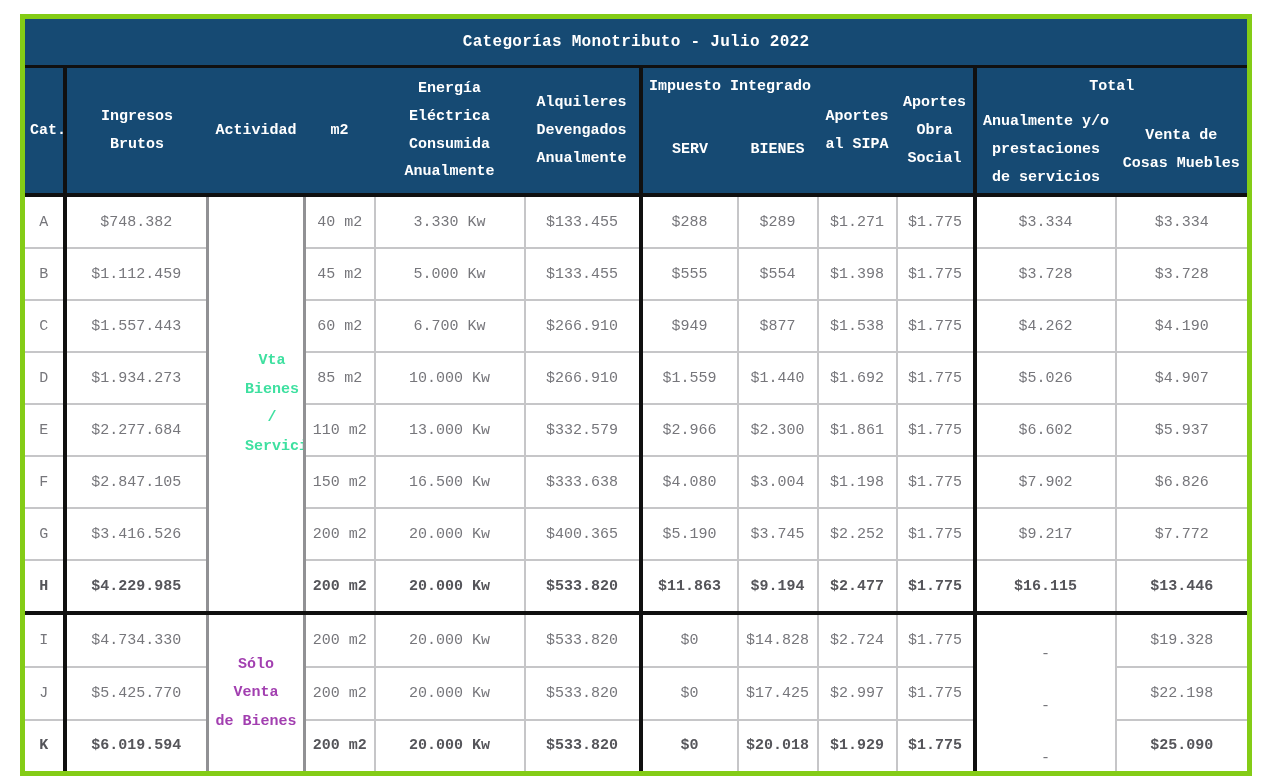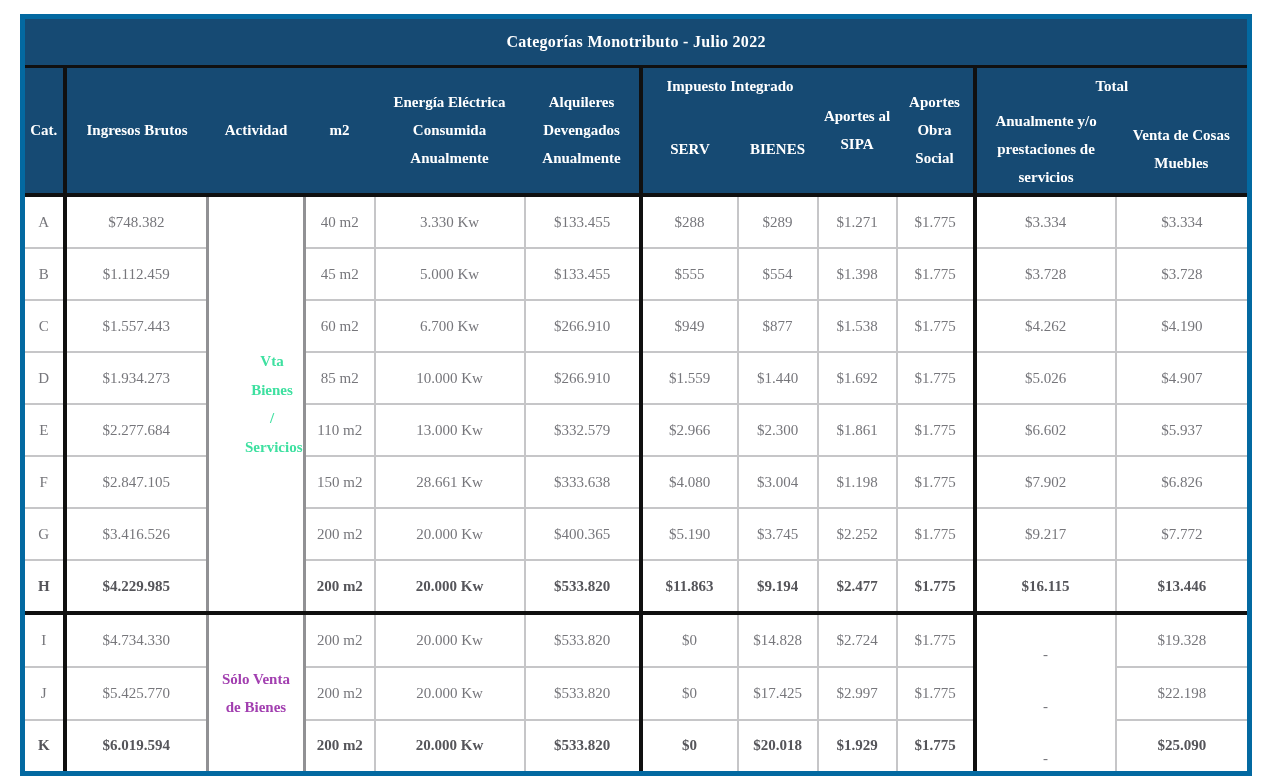--- a/index.html
+++ b/index.html
@@ -1,23 +1,23 @@
 <!DOCTYPE html>
 <html><head>
 <meta charset="utf-8">
 <style>
   html, body { margin: 0; padding: 0; background: #ffffff; }
   .wrap { padding: 14px 0 0 20px; }
   table.monotributo {
     border-collapse: collapse;
     table-layout: fixed;
     width: 1227px;
-    border: 5px solid #0369a1;
+    border: 5px solid #84cc16;
     background: #d946ef;
-    font-family: Liberation Serif, serif;
+    font-family: Liberation Mono, monospace;
   }
   td, th { text-align: center; vertical-align: middle; overflow: hidden; }
 
   
   tr.title-row td {
     background: #164A73;
     color: #ffffff;
     font-weight: 700;
     font-size: 16px;
     height: 44px;
@@ -186,21 +186,21 @@
       <td>$2.300</td>
       <td>$1.861</td>
       <td>$1.775</td>
       <td class="bl">$6.602</td>
       <td>$5.937</td>
     </tr>
     <tr>
       <td class="cat-col">F</td>
       <td>$2.847.105</td>
       <td>150 m2</td>
-      <td>28.661 Kw</td>
+      <td>16.500 Kw</td>
       <td>$333.638</td>
       <td class="bl">$4.080</td>
       <td>$3.004</td>
       <td>$1.198</td>
       <td>$1.775</td>
       <td class="bl">$7.902</td>
       <td>$6.826</td>
     </tr>
     <tr>
       <td class="cat-col">G</td>

